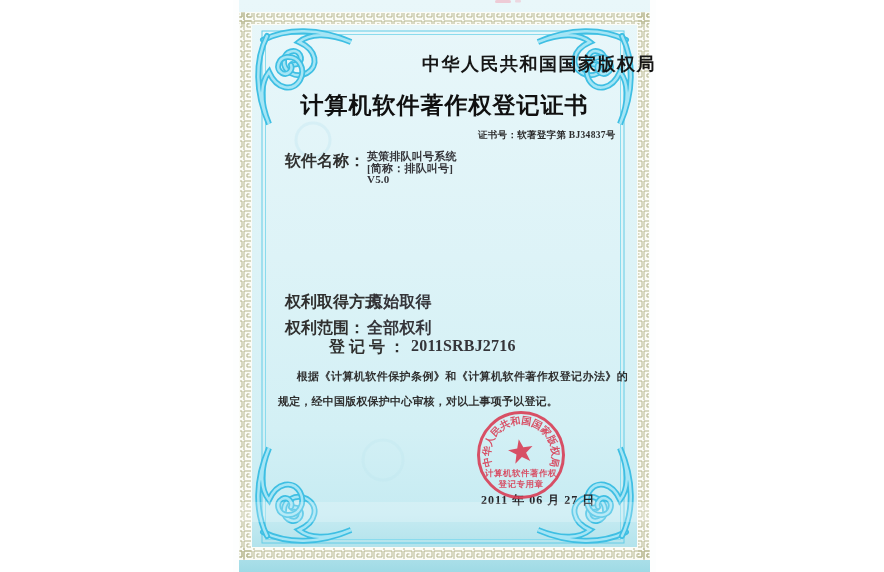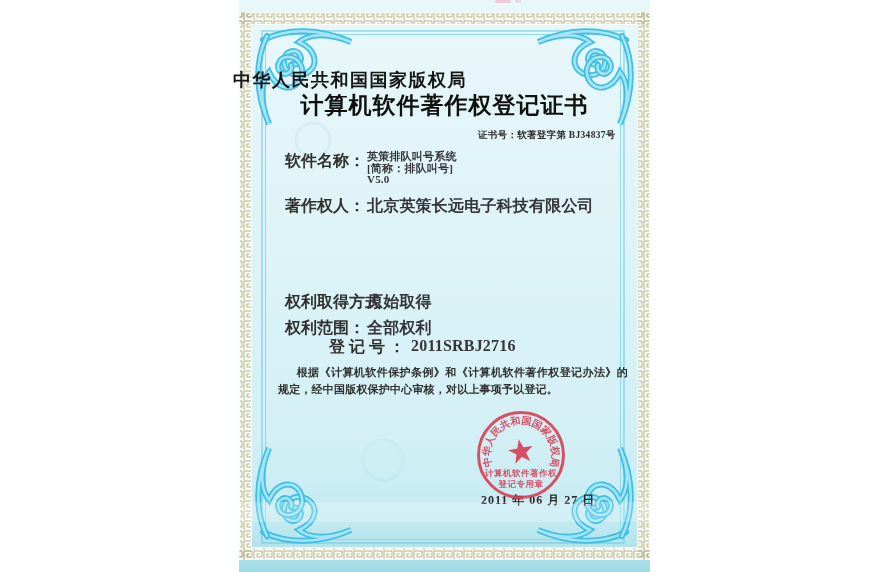--- a/index.html
+++ b/index.html
@@ -7,39 +7,39 @@
     width:884px;height:572px;position:relative;background:#ffffff;overflow:hidden;
     font-family:"Liberation Serif","DejaVu Serif",serif;
   }
   .cert{
     position:absolute;left:233px;top:0;width:423px;height:572px;overflow:hidden;
     background:linear-gradient(180deg,#e9f7fa 0%,#ddf3f7 45%,#d3f0f5 75%,#c6ebf2 90%,#aee1ea 97%,#9fdae5 100%);
   }
   .border-art{position:absolute;left:0;top:0;z-index:1;}
   .content{position:absolute;left:0;top:0;width:100%;height:100%;z-index:3;}
   .title1{
-    position:absolute;top:68px;left:0;width:100%;text-align:left;
+    position:absolute;top:52px;left:0;width:100%;text-align:right;
     font-family:"Liberation Sans","DejaVu Sans",sans-serif;
     font-weight:bold;font-size:18px;letter-spacing:1.5px;color:#161616;
   }
   .title2{
     position:absolute;top:90px;left:0;width:100%;text-align:center;
     font-weight:bold;font-size:23px;letter-spacing:1px;color:#101010;
   }
   .certno{
     position:absolute;top:129px;left:245px;
     font-weight:bold;font-size:9.5px;letter-spacing:.3px;color:#2c2c2c;
   }
   .row{position:absolute;left:52px;font-weight:bold;font-size:16px;color:#30302f;white-space:nowrap;}
   .flabel{display:inline-block;width:76px;text-align:justify;text-align-last:justify;vertical-align:top;}
   .fvalue{display:inline-block;margin-left:6px;vertical-align:top;letter-spacing:.2px;color:#35353a;}
   .vblock{position:absolute;left:134px;top:151px;font-weight:bold;font-size:11px;line-height:11.5px;color:#35353a;letter-spacing:.2px;}
   .statement{
     position:absolute;left:45px;top:364px;width:350px;
-    font-weight:bold;font-size:11px;line-height:17px;letter-spacing:.2px;
+    font-weight:bold;font-size:11px;line-height:25px;letter-spacing:.2px;
     text-indent:1.7em;color:#2f2f2f;text-align:justify;
   }
   .issue-date{
     position:absolute;left:248px;top:492px;
     font-weight:bold;font-size:12px;letter-spacing:1px;color:#26262a;white-space:nowrap;
   }
   .seal-svg{position:absolute;left:223px;top:390px;width:130px;height:130px;z-index:4;opacity:.88;}
   .seal-svg text{fill:#d93a52;font-family:"Liberation Serif","DejaVu Serif",serif;font-weight:bold;text-anchor:middle;}
   .seal-svg .arc text{font-size:10px;}
   .seal-inner-1,.seal-inner-2{font-size:8.5px;letter-spacing:.5px;}
@@ -112,23 +112,20 @@
 
     <div class="row" style="top:151px;">
       <span class="flabel">软件名称：</span>
     </div>
     <div class="vblock">
       <div>英策排队叫号系统</div>
       <div>[简称：排队叫号]</div>
       <div>V5.0</div>
     </div>
 
-    <div class="row" style="top:196px;">
-      <span class="flabel">著作权人：</span><span class="fvalue">北京英策长远电子科技有限公司</span>
-    </div>
 
 
 
     <div class="row" style="top:292px;">
       <span class="flabel">权利取得方式：</span><span class="fvalue">原始取得</span>
     </div>
 
     <div class="row" style="top:318px;">
       <span class="flabel">权利范围：</span><span class="fvalue">全部权利</span>
     </div>

